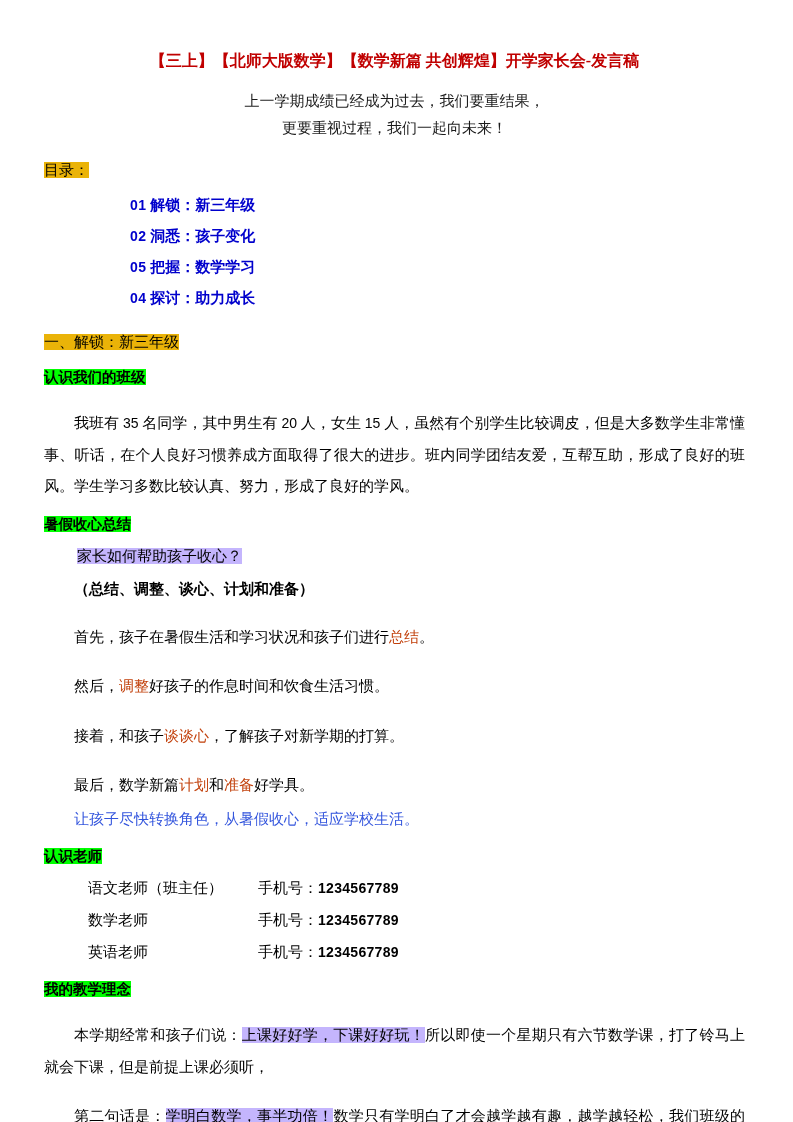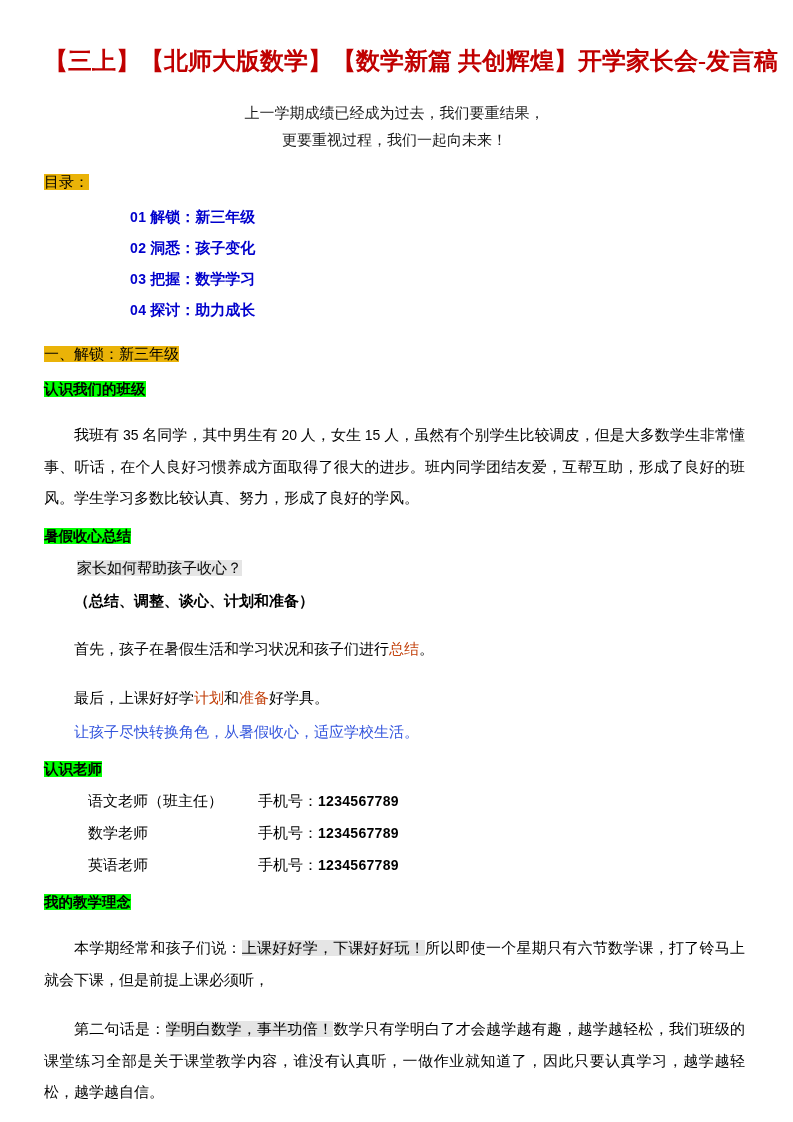--- a/index.html
+++ b/index.html
@@ -18,45 +18,45 @@
     width: 793px;
     height: 1122px;
     box-sizing: border-box;
     padding: 46px 48px 0 44px;
     position: relative;
   }
   .doc-title {
     text-align: center;
     color: #C00000;
     font-weight: bold;
-    font-size: 24px;
+    font-size: 16px;
     line-height: 30px;
     letter-spacing: 0px;
-    margin: 0 0 24px 0;
+    margin: 0 0 12px 0;
     white-space: nowrap;
   }
   .subtitle {
     text-align: center;
     font-size: 15px;
     line-height: 27px;
     margin: 0;
     color: #1a1a1a;
   }
   .hl-yellow {
     background: #eab308;
     color: #000000;
     font-weight: normal;
   }
   .hl-green {
     background: #00FF00;
     color: #000000;
     font-weight: bold;
   }
   .hl-cyan {
-    background: #e5e5e5;
+    background: #c4b5fd;
     color: #000000;
   }
   .sec-yellow {
     font-size: 15px;
     line-height: 28px;
     margin: 14px 0 0 0;
   }
   .sec-green {
     font-size: 14.5px;
     line-height: 26px;
@@ -153,41 +153,43 @@
   <h1 class="doc-title">【三上】【北师大版数学】【数学新篇 共创辉煌】开学家长会-发言稿</h1>
 
   <p class="subtitle">上一学期成绩已经成为过去，我们要重结果，</p>
   <p class="subtitle">更要重视过程，我们一起向未来！</p>
 
   <p class="sec-yellow"><span class="hl-yellow">目录：</span></p>
 
   <ul class="toc">
     <li><span class="num">01</span>&nbsp;<span>解锁：新三年级</span></li>
     <li><span class="num">02</span>&nbsp;<span>洞悉：孩子变化</span></li>
-    <li><span class="num">03</span>&nbsp;<span>把握：数学学习</span></li>
+    <li><span class="num">05</span>&nbsp;<span>把握：数学学习</span></li>
     <li><span class="num">04</span>&nbsp;<span>探讨：助力成长</span></li>
   </ul>
 
   <p class="sec-yellow"><span class="hl-yellow">一、解锁：新三年级</span></p>
 
   <p class="sec-green"><span class="hl-green">认识我们的班级</span></p>
 
   <p class="body"><span>我班有 </span><span class="num-inline">35</span><span> 名同学，其中男生有 </span><span class="num-inline">20</span><span> 人，女生 </span><span class="num-inline">15</span><span> 人，虽然有个别学生比较调皮，但是大多数学生非常懂事、听话，在个人良好习惯养成方面取得了很大的进步。班内同学团结友爱，互帮互助，形成了良好的班风。学生学习多数比较认真、努力，形成了良好的学风。</span></p>
 
   <p class="sec-green"><span class="hl-green">暑假收心总结</span></p>
 
   <p class="cyan-q"><span class="hl-cyan">家长如何帮助孩子收心？</span></p>
 
   <p class="bold-paren">（总结、调整、谈心、计划和准备）</p>
 
   <p class="body noindent indent1"><span>首先，孩子在暑假生活和学习状况和孩子们进行</span><span class="blue">总结</span><span>。</span></p>
 
-
-
-  <p class="body noindent indent1"><span>最后，上课好好学</span><span class="blue">计划</span><span>和</span><span class="blue">准备</span><span>好学具。</span></p>
+  <p class="body noindent indent1"><span>然后，</span><span class="blue">调整</span><span>好孩子的作息时间和饮食生活习惯。</span></p>
+
+  <p class="body noindent indent1"><span>接着，和孩子</span><span class="blue">谈谈心</span><span>，了解孩子对新学期的打算。</span></p>
+
+  <p class="body noindent indent1"><span>最后，数学新篇</span><span class="blue">计划</span><span>和</span><span class="blue">准备</span><span>好学具。</span></p>
 
   <p class="blue-line">让孩子尽快转换角色，从暑假收心，适应学校生活。</p>
 
   <p class="sec-green"><span class="hl-green">认识老师</span></p>
 
   <ul class="teachers">
     <li><span class="t-name">语文老师（班主任）</span><span class="t-phone-label">手机号：</span><span class="t-phone">1234567789</span></li>
     <li><span class="t-name">数学老师</span><span class="t-phone-label">手机号：</span><span class="t-phone">1234567789</span></li>
     <li><span class="t-name">英语老师</span><span class="t-phone-label">手机号：</span><span class="t-phone">1234567789</span></li>
   </ul>

